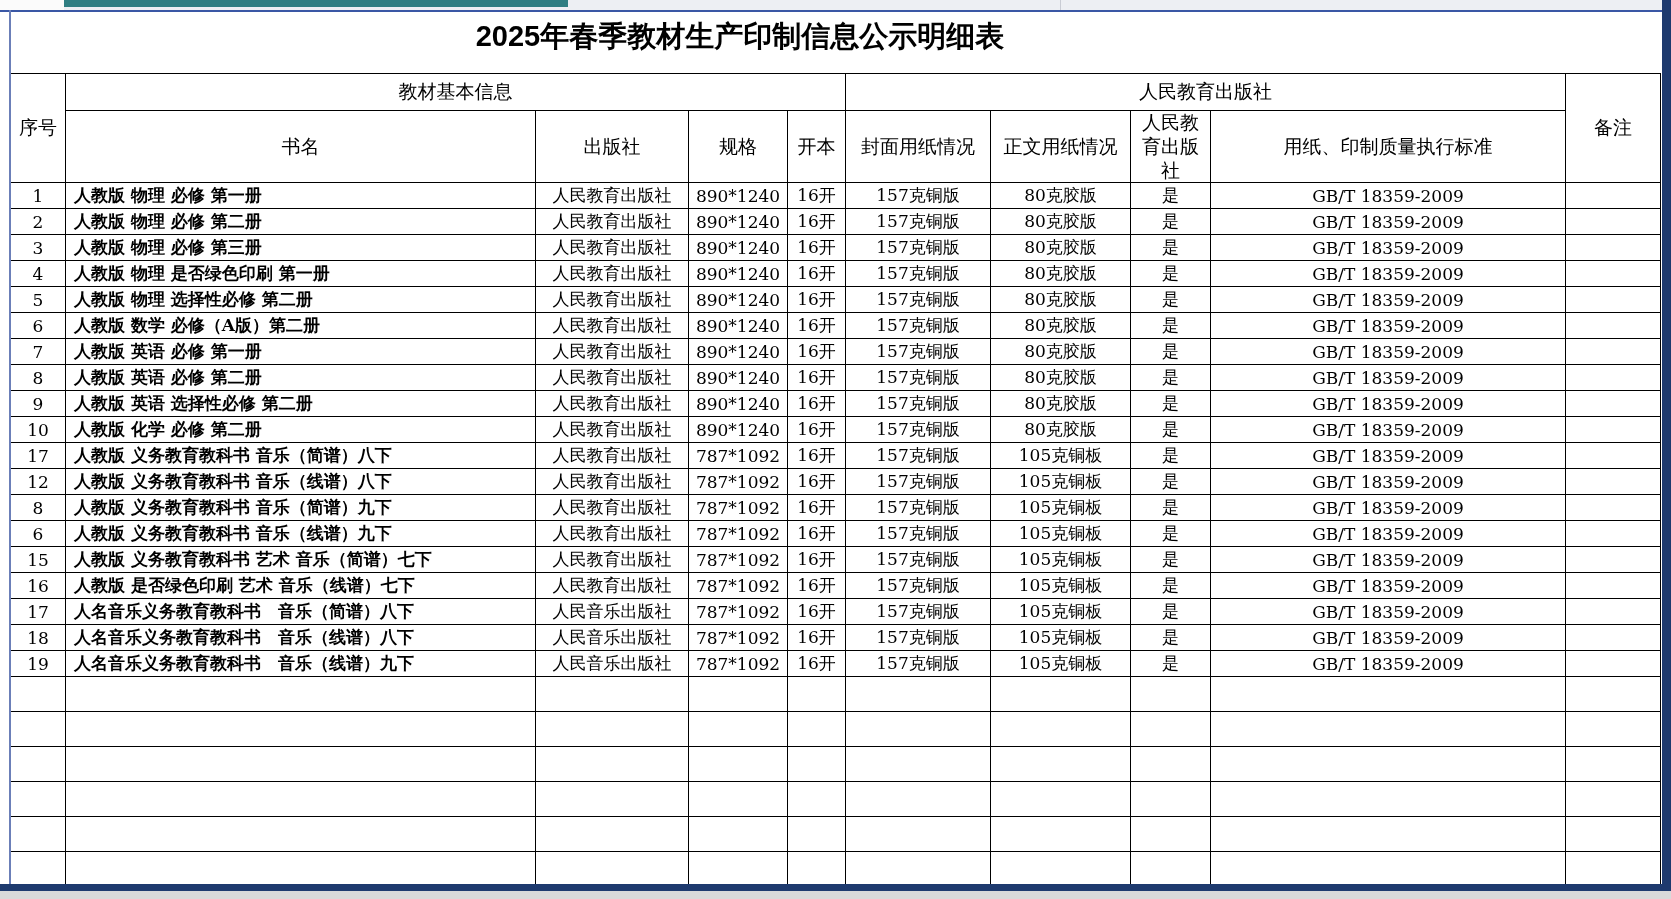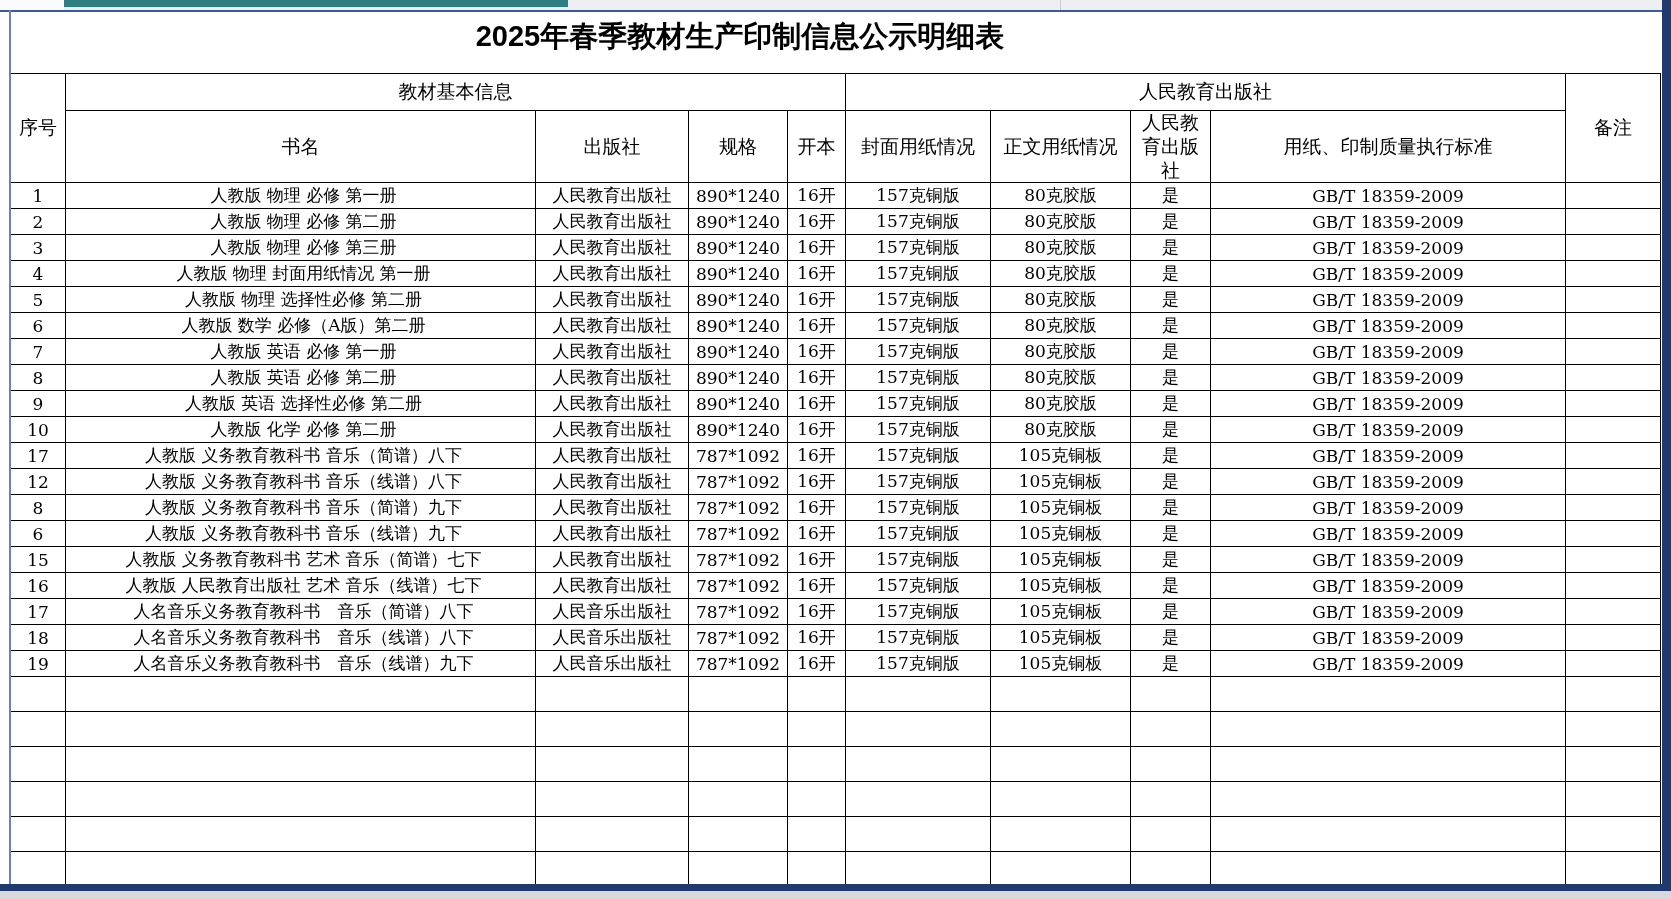--- a/index.html
+++ b/index.html
@@ -33,21 +33,21 @@
                transform:translateX(-95px); }
   table { border-collapse:collapse; table-layout:fixed; width:1650px; background:transparent; }
   td, th { border:1px solid #000; font-weight:normal; color:#000; font-size:17px;
            text-align:center; vertical-align:middle; overflow:hidden; white-space:nowrap;
            background:transparent; padding:0 2px; }
   thead th { font-size:19px; white-space:normal; line-height:1.25; }
   tr.hdr1 { height:37px; }
   tr.hdr2 { height:58px; }
   tbody tr.data-row  { height:26px; }
   tbody tr.empty-row { height:35px; }
-  td.c-title { text-align:center; padding-left:8px; }
+  td.c-title { text-align:left; padding-left:8px;font-weight:bold; }
 </style>
 </head>
 <body>
 
 <div id="stage">
 
   <div class="top-strip">
     <div class="white-lead"></div>
     <div class="teal-bar"></div>
     <div class="top-grid-tick"></div>
@@ -123,21 +123,21 @@
     <td class="c-spec">890*1240</td>
     <td class="c-format">16开</td>
     <td class="c-cover">157克铜版</td>
     <td class="c-body">80克胶版</td>
     <td class="c-green">是</td>
     <td class="c-standard">GB/T 18359-2009</td>
     <td class="c-remark"></td>
   </tr>
           <tr class="data-row">
     <td class="c-no">4</td>
-    <td class="c-title">人教版 物理 封面用纸情况 第一册</td>
+    <td class="c-title">人教版 物理 是否绿色印刷 第一册</td>
     <td class="c-pub">人民教育出版社</td>
     <td class="c-spec">890*1240</td>
     <td class="c-format">16开</td>
     <td class="c-cover">157克铜版</td>
     <td class="c-body">80克胶版</td>
     <td class="c-green">是</td>
     <td class="c-standard">GB/T 18359-2009</td>
     <td class="c-remark"></td>
   </tr>
           <tr class="data-row">
@@ -267,21 +267,21 @@
     <td class="c-spec">787*1092</td>
     <td class="c-format">16开</td>
     <td class="c-cover">157克铜版</td>
     <td class="c-body">105克铜板</td>
     <td class="c-green">是</td>
     <td class="c-standard">GB/T 18359-2009</td>
     <td class="c-remark"></td>
   </tr>
           <tr class="data-row">
     <td class="c-no">16</td>
-    <td class="c-title">人教版 人民教育出版社 艺术 音乐（线谱）七下</td>
+    <td class="c-title">人教版 是否绿色印刷 艺术 音乐（线谱）七下</td>
     <td class="c-pub">人民教育出版社</td>
     <td class="c-spec">787*1092</td>
     <td class="c-format">16开</td>
     <td class="c-cover">157克铜版</td>
     <td class="c-body">105克铜板</td>
     <td class="c-green">是</td>
     <td class="c-standard">GB/T 18359-2009</td>
     <td class="c-remark"></td>
   </tr>
           <tr class="data-row">

